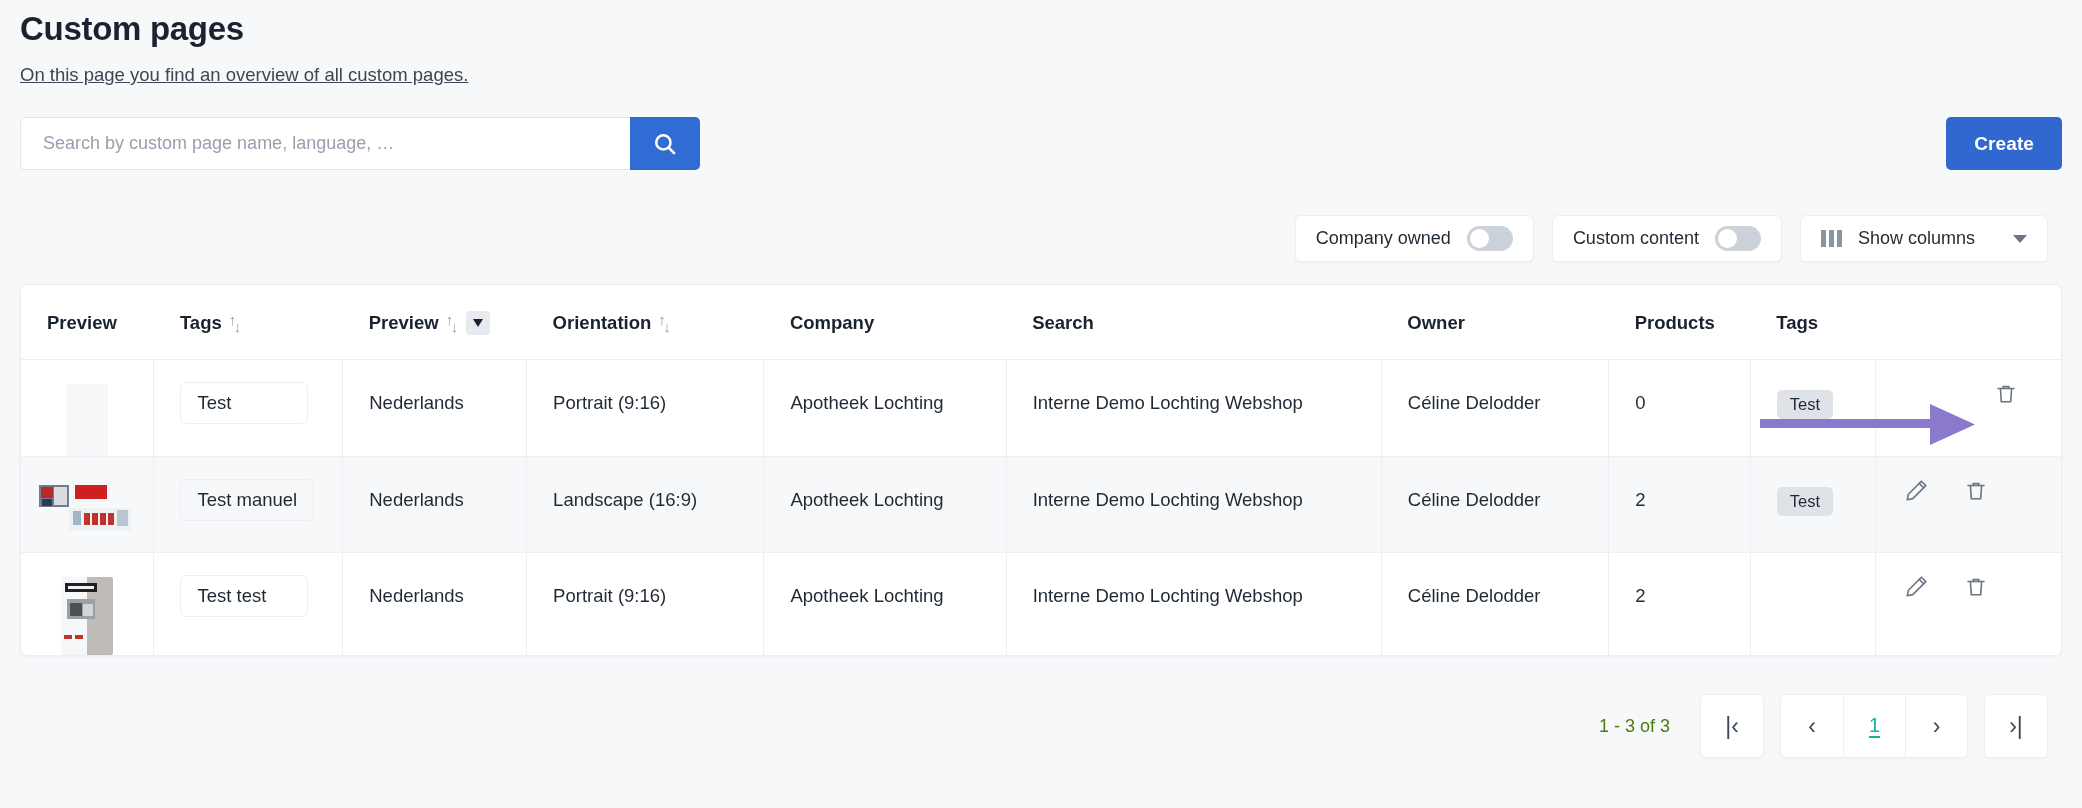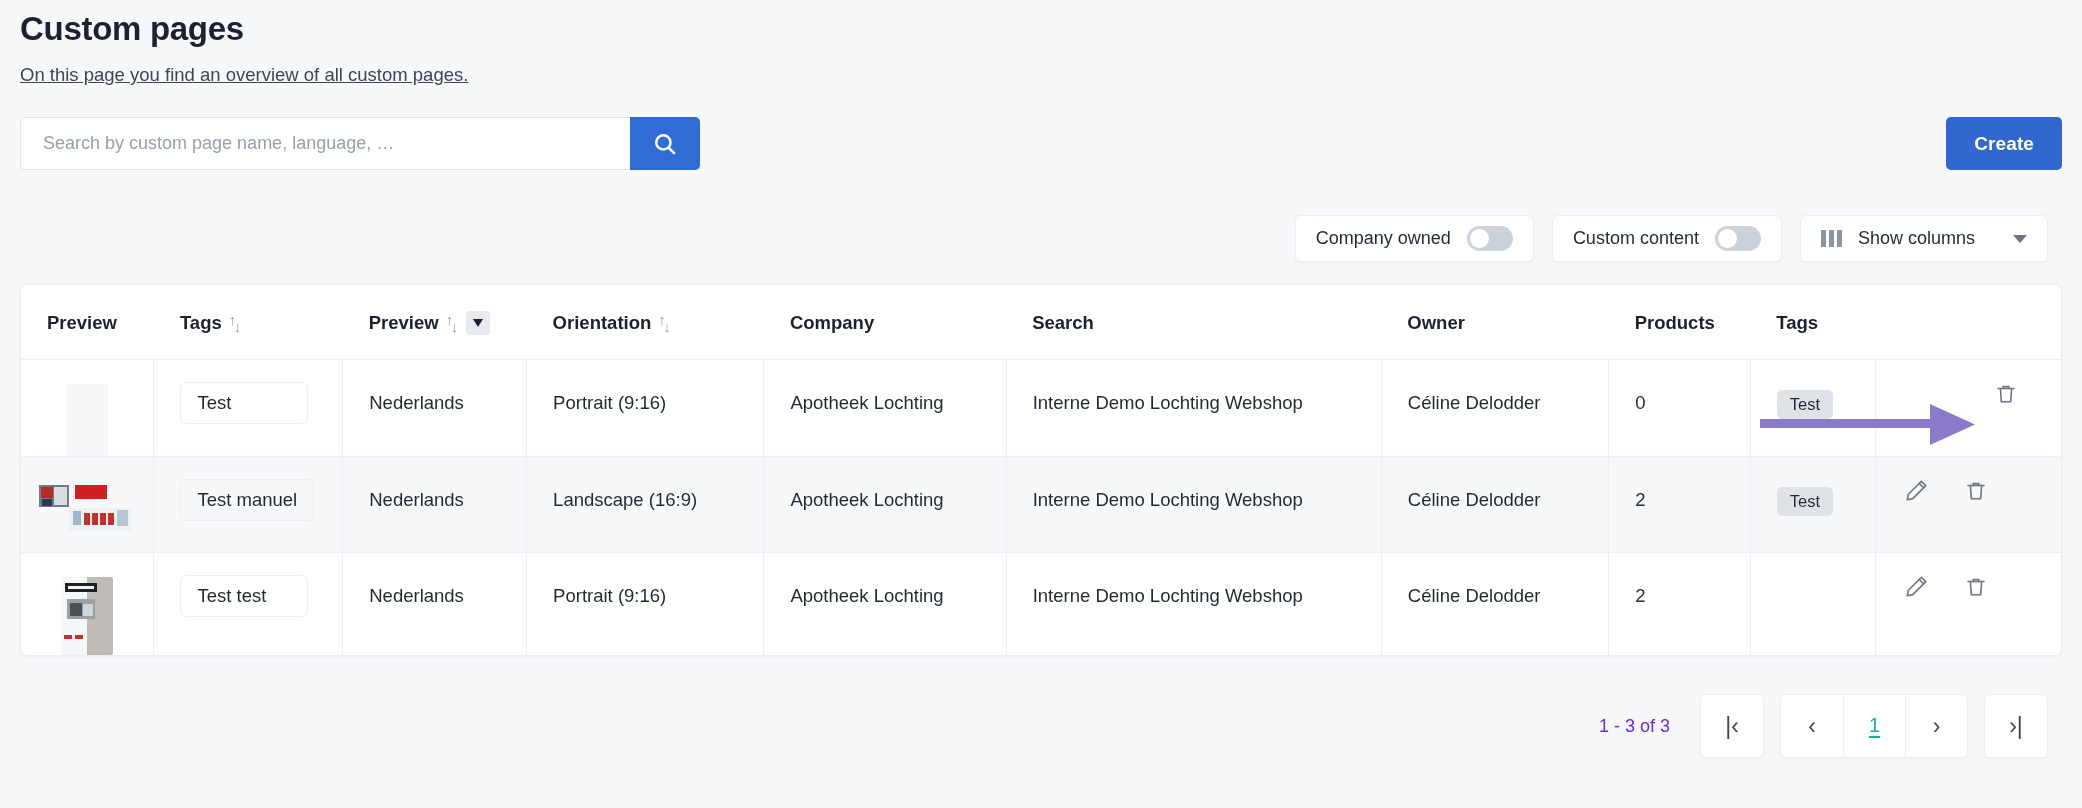--- a/index.html
+++ b/index.html
@@ -145,21 +145,21 @@
   }
   .thumb-l {
     width: 96px; height: 60px; position: relative; background: transparent;
   }
 
   
   .pagination {
     display: flex; align-items: center; justify-content: flex-end;
     gap: 16px; margin-top: 38px; padding-right: 14px;
   }
-  .range-text { font-size: 18px; color: #6d28d9; margin-right: 14px; }
+  .range-text { font-size: 18px; color: #4d7c0f; margin-right: 14px; }
   .pg-box {
     background: #ffffff; border: 1px solid #eceef2; border-radius: 6px;
     display: flex; box-shadow: 0 1px 2px rgba(16,24,40,.04);
   }
   .pg-btn {
     width: 62px; height: 62px; display: flex; align-items: center;
     justify-content: center; cursor: pointer; font-size: 23px; color: #3d4653;
     background: transparent; border: none;
     font-family: "Liberation Sans", sans-serif;
   }

